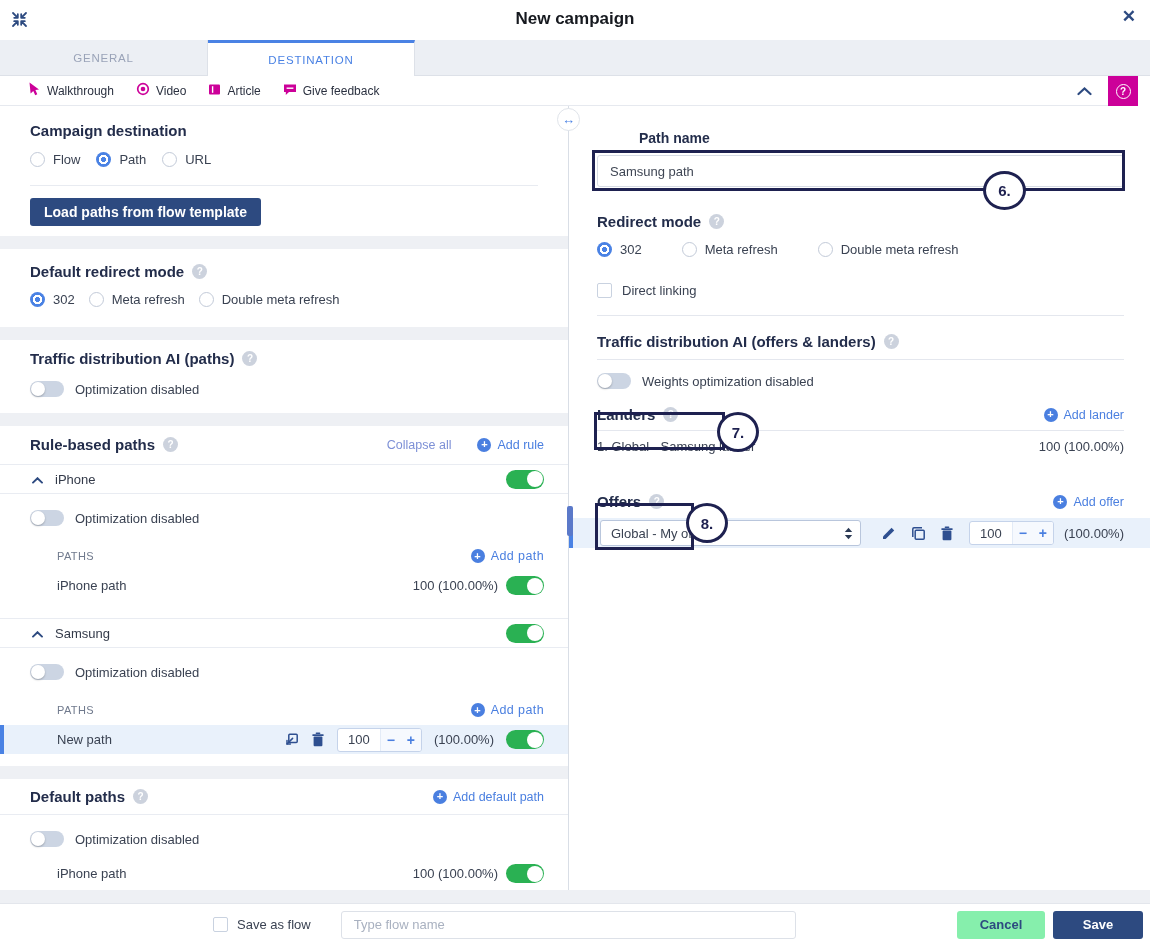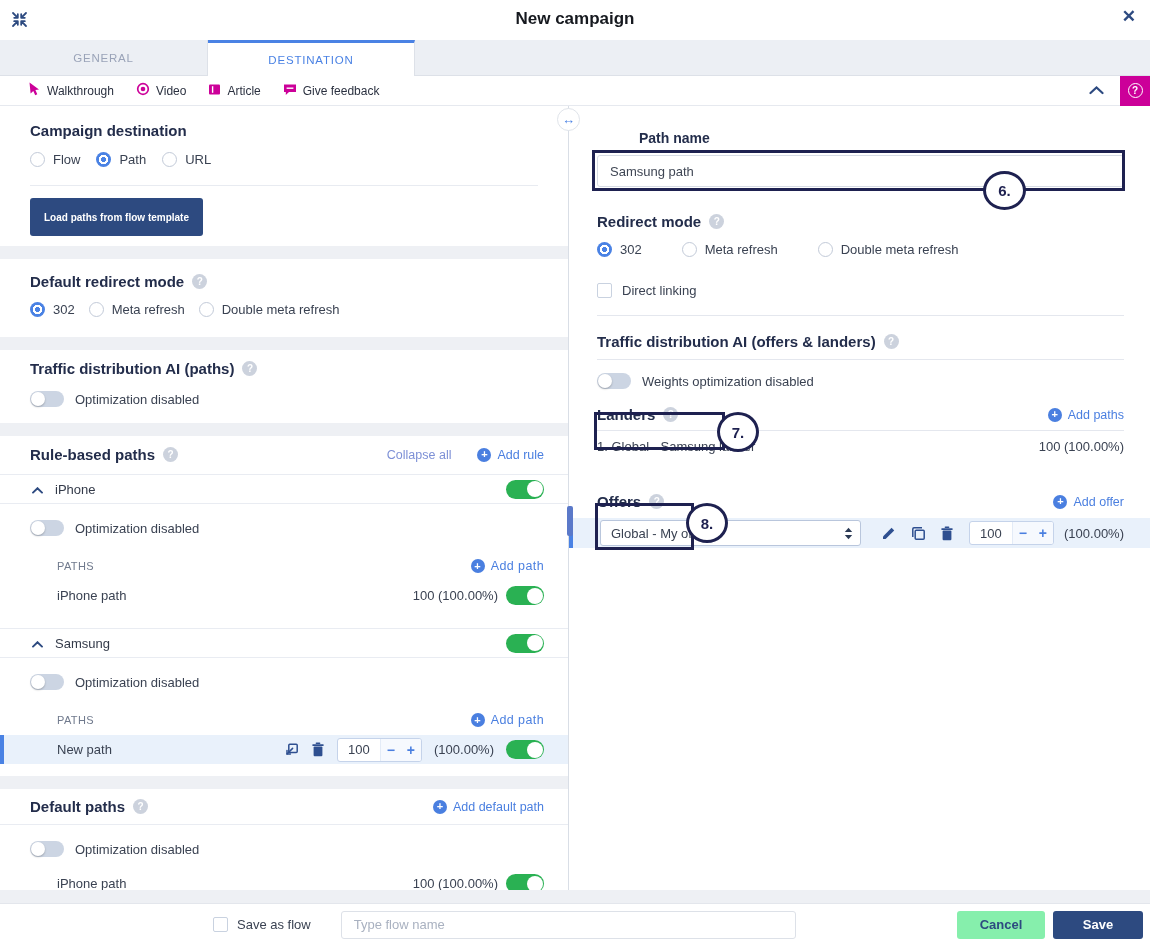--- a/index.html
+++ b/index.html
@@ -22,22 +22,22 @@
   
   .tabs { position:absolute; top:40px; left:0; right:0; height:36px;
           background:#eceff4; border-bottom:1px solid #dde1e8; display:flex; }
   .tab { width:208px; display:flex; align-items:center; justify-content:center;
          font-size:11.5px; letter-spacing:.8px; color:#9aa3b8; font-weight:500;
          border-right:1px solid #dde1e8; cursor:pointer; }
   .tab.active { width:207px; background:#fff; color:#4a82e4;
                 border-top:3px solid #4a82e4; margin-bottom:-1px; }
 
   
-  .toolbar { position:absolute; top:76px; left:0; right:0; height:30px; background:#fff;
-             border-bottom:1px solid #e6e9ef; display:flex; align-items:center;
+  .toolbar { position:absolute; top:76px; left:0; right:12px; height:30px; background:#fff;
+             border-bottom:1px solid #e6e9ef; display:flex; 
              padding-left:28px; gap:22px; }
   .tb-item { display:flex; align-items:center; gap:6px; font-size:12px; color:#2b3140; cursor:pointer; }
   .tb-right { margin-left:auto; display:flex; align-items:center; height:30px; }
   .chev-up { margin-right:16px; cursor:pointer; display:flex; }
   .help-btn { width:30px; height:30px; background:#cc0099; display:flex;
               align-items:center; justify-content:center; cursor:pointer; }
   .help-q { width:15px; height:15px; border-radius:50%; border:1.5px solid #fff; color:#fff;
             font-size:10px; font-weight:700; display:flex; align-items:center; justify-content:center; }
 
   
@@ -80,22 +80,22 @@
   .scroll-thumb { position:absolute; left:567px; top:400px; width:6px; height:30px;
                   background:#5b79c9; border-radius:2px; z-index:5; cursor:pointer; }
 
   
   .band { height:13px; background:#eef0f4; }
   .sec-title { font-size:15px; font-weight:700; color:#232d4b; display:flex; align-items:center; gap:8px; }
   .s1 { padding:16px 30px 10px; }
   .radio-row { display:flex; align-items:center; gap:16px; }
   .s1 .radio-row { margin-top:13px; }
   .s1 .hr { margin-top:18px; }
-  .navy-btn { margin-top:12px; height:38px; background:#2d4a80; color:#fff; border:none;
-              border-radius:3px; font-family:inherit; font-weight:700; font-size:10px;
+  .navy-btn { margin-top:12px; height:28px; background:#2d4a80; color:#fff; border:none;
+              border-radius:3px; font-family:inherit; font-weight:700; font-size:14px;
               padding:0 14px; cursor:pointer; }
   .s2 { padding:14px 30px 20px; }
   .s2 .radio-row { margin-top:12px; gap:14px; }
   .s3 { padding:10px 30px 16px; }
   .toggle-row { display:flex; align-items:center; gap:11px; font-size:13px; color:#3a4252; }
   .s3 .toggle-row { margin-top:14px; }
   .s4 { padding-bottom:12px; }
   .sec4-head { margin-top:10px; padding:0 24px 0 30px; display:flex; align-items:center; }
   .sec4-right { margin-left:auto; display:flex; align-items:center; gap:26px; }
   .collapse-all { color:#7d90d6; font-size:12.5px; cursor:pointer; }
@@ -479,21 +479,21 @@
       <div class="toggle-row rp-toggle">
         <span class="tg-off"></span>
         <span>Weights optimization disabled</span>
       </div>
 
       <div class="list-head">
         <span class="lh-title">Landers</span>
         <span class="q-icon">?</span>
         <span class="blink">
           <span class="plus-icon">+</span>
-          <span>Add paths</span>
+          <span>Add lander</span>
         </span>
       </div>
       <div class="rp-hr under-landers"></div>
       <div class="lander-row">
         <span>1. Global - Samsung lander</span>
         <span class="weight">100 (100.00%)</span>
       </div>
 
       <div class="list-head offers-head">
         <span class="lh-title">Offers</span>

